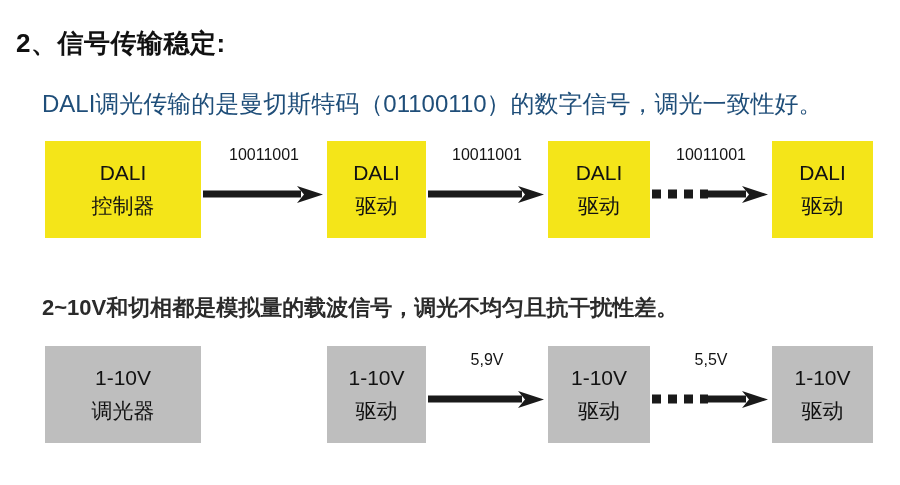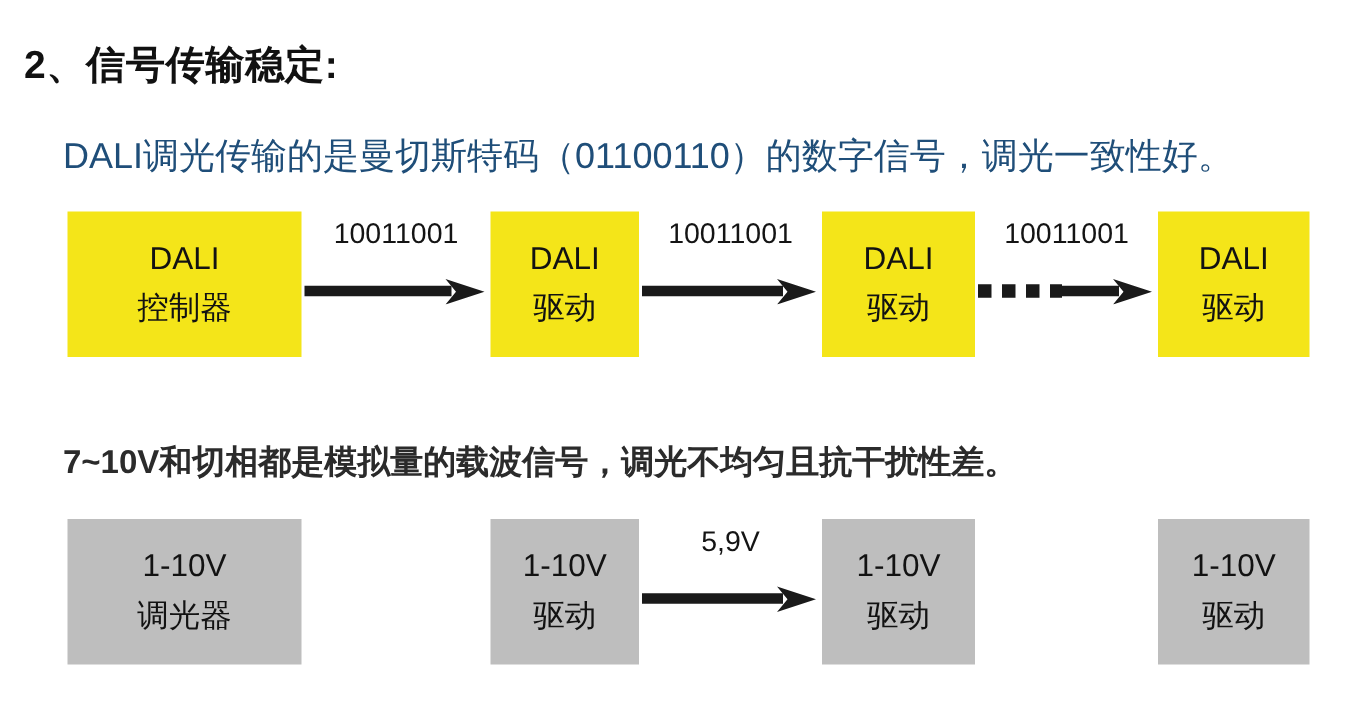--- a/index.html
+++ b/index.html
@@ -98,21 +98,21 @@
   }
   .c0 { left: 201px; width: 126px; }
   .c1 { left: 426px; width: 122px; }
   .c2 { left: 650px; width: 122px; }
 
   .connector .conn-label {
     position: absolute;
     top: 5px;
     left: 50%;
     transform: translateX(-50%);
-    font-size: 19px;
+    font-size: 16px;
     font-weight: 400;
     color: #141414;
     white-space: nowrap;
   }
   .connector .arrow-wrap {
     position: absolute;
     top: 44px;
     left: 0;
     right: 0;
     height: 18px;
@@ -176,21 +176,21 @@
       </div>
     </div>
 
     <div class="node node-yellow n3">
       <div class="node-line">DALI</div>
       <div class="node-line line-2">驱动</div>
     </div>
 
   </div>
 
-  <div class="gray-line">7~10V和切相都是模拟量的载波信号，调光不均匀且抗干扰性差。</div>
+  <div class="gray-line">2~10V和切相都是模拟量的载波信号，调光不均匀且抗干扰性差。</div>
 
   <div class="flow-row row-analog">
 
     <div class="node node-gray n0">
       <div class="node-line">1-10V</div>
       <div class="node-line line-2">调光器</div>
     </div>
 
 
     <div class="node node-gray n1">
@@ -206,20 +206,30 @@
           <polygon points="92,1 118,9.5 92,18 99,9.5" fill="#1A1A1A"></polygon>
         </svg>
       </div>
     </div>
 
     <div class="node node-gray n2">
       <div class="node-line">1-10V</div>
       <div class="node-line line-2">驱动</div>
     </div>
 
+    <div class="connector c2">
+      <div class="conn-label">5,5V</div>
+      <div class="arrow-wrap">
+        <svg width="122" height="18" viewBox="0 0 122 18" aria-hidden="true">
+          <line x1="2" y1="9" x2="58" y2="9" stroke="#1A1A1A" stroke-width="9" stroke-dasharray="9 7"></line>
+          <line x1="58" y1="9" x2="96" y2="9" stroke="#1A1A1A" stroke-width="7"></line>
+          <polygon points="92,1 118,9.5 92,18 99,9.5" fill="#1A1A1A"></polygon>
+        </svg>
+      </div>
+    </div>
 
     <div class="node node-gray n3">
       <div class="node-line">1-10V</div>
       <div class="node-line line-2">驱动</div>
     </div>
 
   </div>
 
 </div>
 

